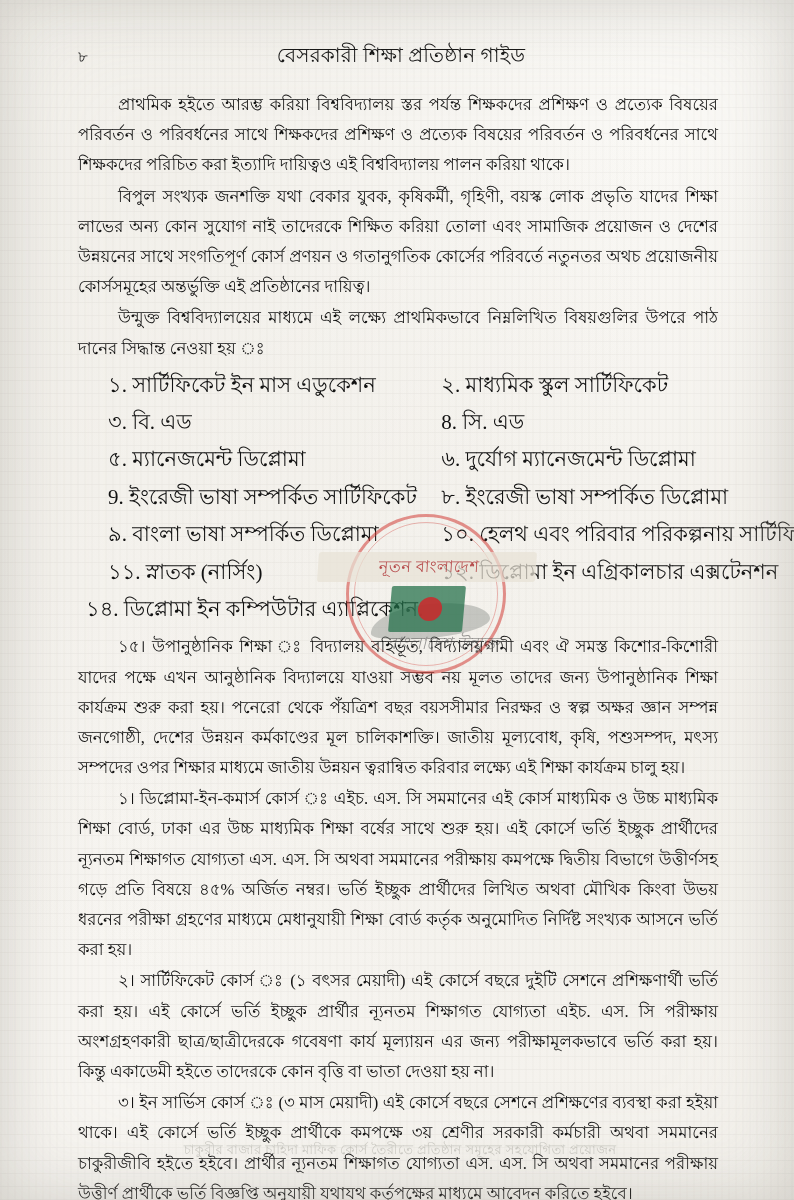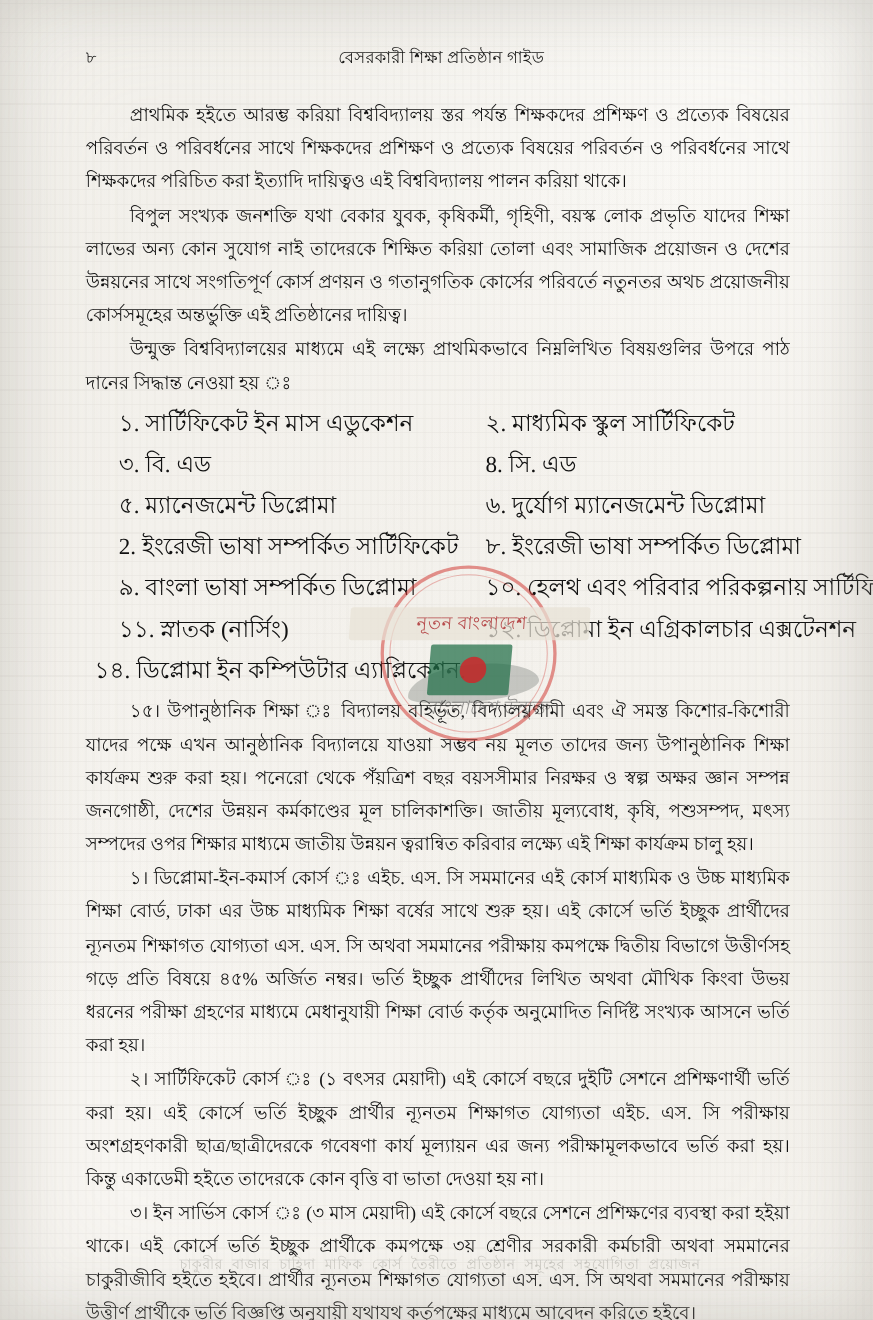--- a/index.html
+++ b/index.html
@@ -52,21 +52,21 @@
     height: 34px;
   }
   .page-number {
     font-size: 15px;
     color: #1b1b1b;
     width: 36px;
   }
   .header-title {
     flex: 1;
     text-align: center;
-    font-size: 15px;
+    font-size: 20px;
     color: #141414;
     letter-spacing: 0.2px;
     padding-right: 30px;
   }
   .body {
     margin-top: 16px;
     font-size: 16.6px;
     line-height: 1.82;
     color: #111111;
     text-align: justify;
@@ -183,21 +183,20 @@
   }
   .footer-ghost {
     position: absolute;
     left: 150px;
     top: 1140px;
     width: 500px;
     text-align: center;
     font-size: 13px;
     color: rgba(110,108,100,0.30);
     letter-spacing: 0.4px;
-    font-family: Liberation Mono, monospace;
   }
 </style>
 </head>
 <body>
 
 <div class="page">
   <div class="bleed"></div>
 
   <div class="content">
 
@@ -212,21 +211,21 @@
       <p class="para">বিপুল সংখ্যক জনশক্তি যথা বেকার যুবক, কৃষিকর্মী, গৃহিণী, বয়স্ক লোক প্রভৃতি যাদের শিক্ষা লাভের অন্য কোন সুযোগ নাই তাদেরকে শিক্ষিত করিয়া তোলা এবং সামাজিক প্রয়োজন ও দেশের উন্নয়নের সাথে সংগতিপূর্ণ কোর্স প্রণয়ন ও গতানুগতিক কোর্সের পরিবর্তে নতুনতর অথচ প্রয়োজনীয় কোর্সসমূহের অন্তর্ভুক্তি এই প্রতিষ্ঠানের দায়িত্ব।</p>
       <p class="para">উন্মুক্ত বিশ্ববিদ্যালয়ের মাধ্যমে এই লক্ষ্যে প্রাথমিকভাবে নিম্নলিখিত বিষয়গুলির উপরে পাঠ দানের সিদ্ধান্ত নেওয়া হয় ঃ</p>
 
       <div class="courses">
         <div class="course-item left">১. সার্টিফিকেট ইন মাস এডুকেশন</div>
         <div class="course-item right">২. মাধ্যমিক স্কুল সার্টিফিকেট</div>
         <div class="course-item left">৩. বি. এড</div>
         <div class="course-item right">8. সি. এড</div>
         <div class="course-item left">৫. ম্যানেজমেন্ট ডিপ্লোমা</div>
         <div class="course-item right">৬. দুর্যোগ ম্যানেজমেন্ট ডিপ্লোমা</div>
-        <div class="course-item left">2. ইংরেজী ভাষা সম্পর্কিত সার্টিফিকেট</div>
+        <div class="course-item left">9. ইংরেজী ভাষা সম্পর্কিত সার্টিফিকেট</div>
         <div class="course-item right">৮. ইংরেজী ভাষা সম্পর্কিত ডিপ্লোমা</div>
         <div class="course-item left">৯. বাংলা ভাষা সম্পর্কিত ডিপ্লোমা</div>
         <div class="course-item right">১০. হেলথ এবং পরিবার পরিকল্পনায় সার্টিফিকেট</div>
         <div class="course-item left">১১. স্নাতক (নার্সিং)</div>
         <div class="course-item right">১২. ডিপ্লোমা ইন এগ্রিকালচার এক্সটেনশন</div>
         <div class="course-item right">১৪. ডিপ্লোমা ইন কম্পিউটার এ্যাপ্লিকেশন.</div>
       </div>
 
       <p class="para">১৫। উপানুষ্ঠানিক শিক্ষা ঃ বিদ্যালয় বহির্ভূত, বিদ্যালয়গামী এবং ঐ সমস্ত কিশোর-কিশোরী যাদের পক্ষে এখন আনুষ্ঠানিক বিদ্যালয়ে যাওয়া সম্ভব নয় মূলত তাদের জন্য উপানুষ্ঠানিক শিক্ষা কার্যক্রম শুরু করা হয়। পনেরো থেকে পঁয়ত্রিশ বছর বয়সসীমার নিরক্ষর ও স্বল্প অক্ষর জ্ঞান সম্পন্ন জনগোষ্ঠী, দেশের উন্নয়ন কর্মকাণ্ডের মূল চালিকাশক্তি। জাতীয় মূল্যবোধ, কৃষি, পশুসম্পদ, মৎস্য সম্পদের ওপর শিক্ষার মাধ্যমে জাতীয় উন্নয়ন ত্বরান্বিত করিবার লক্ষ্যে এই শিক্ষা কার্যক্রম চালু হয়।</p>
       <p class="para">১। ডিপ্লোমা-ইন-কমার্স কোর্স ঃ এইচ. এস. সি সমমানের এই কোর্স মাধ্যমিক ও উচ্চ মাধ্যমিক শিক্ষা বোর্ড, ঢাকা এর উচ্চ মাধ্যমিক শিক্ষা বর্ষের সাথে শুরু হয়। এই কোর্সে ভর্তি ইচ্ছুক প্রার্থীদের ন্যূনতম শিক্ষাগত যোগ্যতা এস. এস. সি অথবা সমমানের পরীক্ষায় কমপক্ষে দ্বিতীয় বিভাগে উত্তীর্ণসহ গড়ে প্রতি বিষয়ে ৪৫% অর্জিত নম্বর। ভর্তি ইচ্ছুক প্রার্থীদের লিখিত অথবা মৌখিক কিংবা উভয় ধরনের পরীক্ষা গ্রহণের মাধ্যমে মেধানুযায়ী শিক্ষা বোর্ড কর্তৃক অনুমোদিত নির্দিষ্ট সংখ্যক আসনে ভর্তি করা হয়।</p>

